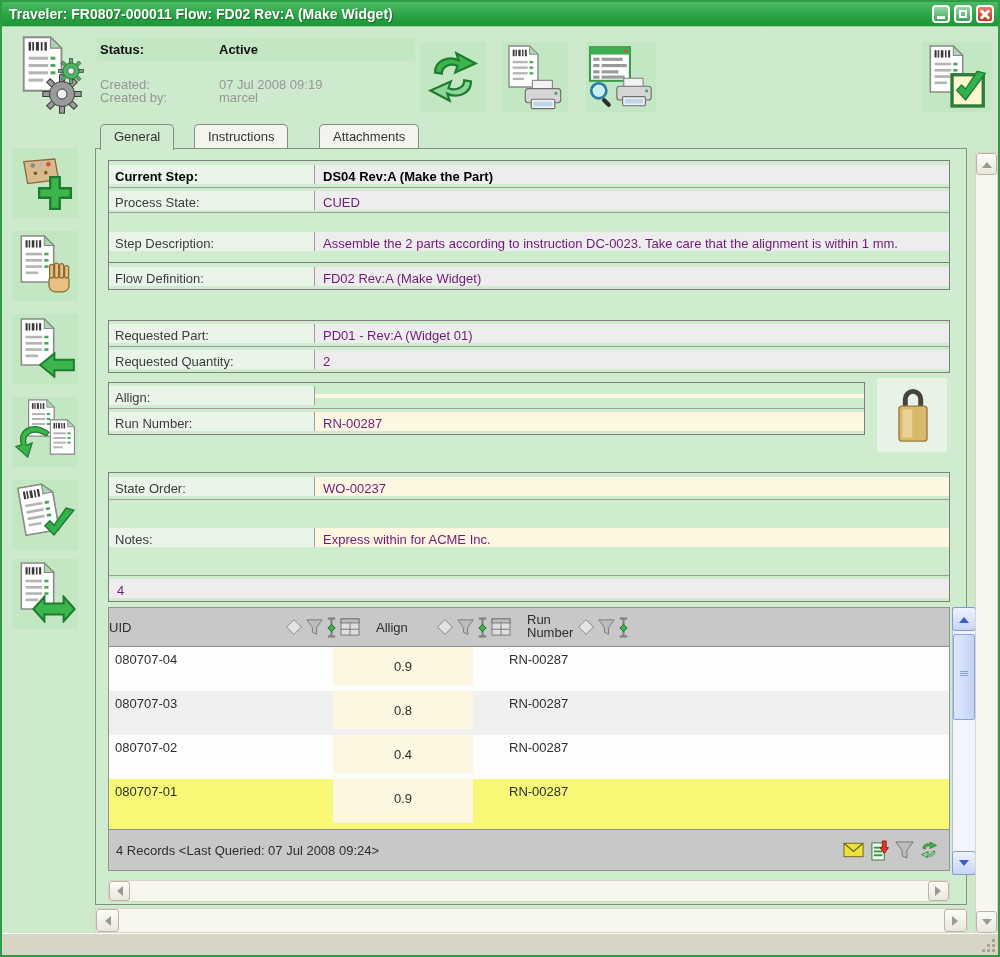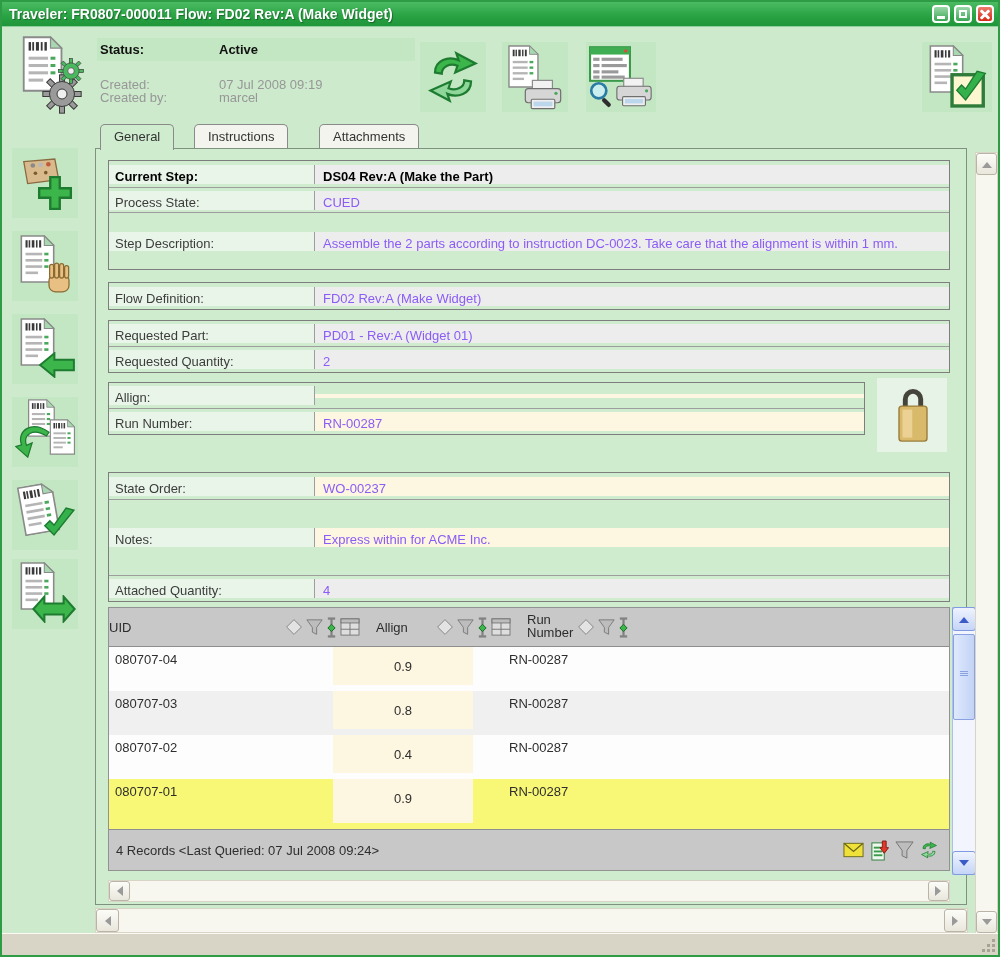--- a/index.html
+++ b/index.html
@@ -39,21 +39,21 @@
 
   
   #panel{position:absolute;left:93px;top:146px;width:872px;height:757px;
     border:1px solid #7f917f;background:#cfeccf}
 
   
   .group{position:absolute;border:1px solid #7e7e7e}
   .frow{display:flex;align-items:center;border-top:1px solid #9d9d9d}
   .frow:first-child{border-top:none}
   .flabel{flex:0 0 206px;background:#e9f5e9;border-right:1px solid #9d9d9d;padding:4px 4px 0 6px;color:#3c3c3c}
-  .fvalue{flex:1;background:#ededed;padding:4px 6px 0 8px;color:#8b5cf6}
+  .fvalue{flex:1;background:#ededed;padding:4px 6px 0 8px;color:#701a75}
   .fvalue.cream{background:#fdf6e1}
   .frow.boldrow .flabel,.frow.boldrow .fvalue{font-weight:bold;color:#000}
 
   
   #dtable{position:absolute;left:106px;top:605px;width:842px;border:1px solid #929292;background:#fdfdfd}
   .thead{display:flex;align-items:center;height:39px;background:#c8c8c8;border-bottom:1px solid #8e8e8e;color:#2c2c2c}
   .hlabel{}
   .h-uid{flex:0 0 176px}
   .h-allign{flex:0 0 66px;padding-left:6px}
   .h-run{flex:0 0 56px;padding-left:6px;line-height:13px;height:28px;overflow:hidden}
@@ -378,21 +378,21 @@
     <div class="frow" style="min-height:25px">
       <div class="flabel">Process State:</div>
       <div class="fvalue">CUED</div>
     </div>
     <div class="frow" style="min-height:57px">
       <div class="flabel">Step Description:</div>
       <div class="fvalue">Assemble the 2 parts according to instruction DC-0023. Take care that the alignment is within 1 mm.</div>
     </div>
   </div>
 
-  <div class="group" style="left:106px;top:280px;width:842px">
+  <div class="group" style="left:106px;top:260px;width:842px">
     <div class="frow" style="min-height:26px">
       <div class="flabel">Flow Definition:</div>
       <div class="fvalue">FD02 Rev:A (Make Widget)</div>
     </div>
   </div>
 
   <div class="group" style="left:106px;top:318px;width:842px">
     <div class="frow" style="min-height:25px">
       <div class="flabel">Requested Part:</div>
       <div class="fvalue">PD01 - Rev:A (Widget 01)</div>
@@ -422,21 +422,20 @@
   <div class="group" style="left:106px;top:470px;width:842px">
     <div class="frow" style="min-height:26px">
       <div class="flabel">State Order:</div>
       <div class="fvalue cream">WO-00237</div>
     </div>
     <div class="frow" style="min-height:76px">
       <div class="flabel">Notes:</div>
       <div class="fvalue cream">Express within for ACME Inc.</div>
     </div>
     <div class="frow" style="min-height:26px">
-      <div class="flabel">Attached Quantity:</div>
       <div class="fvalue">4</div>
     </div>
   </div>
 
   <div id="dtable">
     <div class="thead">
       <div class="hlabel h-uid">UID</div>
       <span class="hic">
         <svg width="18" height="18">
             <use href="#s-diamond"></use>

